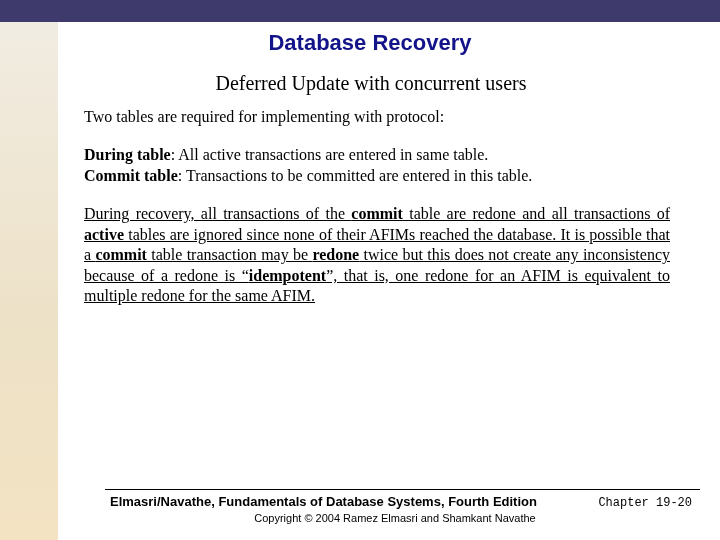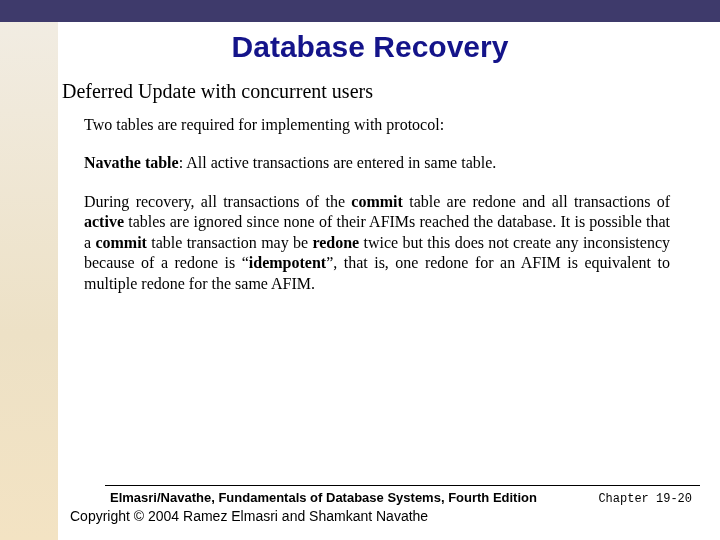--- a/index.html
+++ b/index.html
@@ -23,41 +23,43 @@
   .content {
     position: relative;
     z-index: 1;
     padding: 30px 40px 0 60px;
   }
   .title {
     text-align: center;
     font-family: Arial, Helvetica, sans-serif;
     font-weight: bold;
     color: #14148a;
-    font-size: 30px;
+    font-size: 22px;
     margin-bottom: 16px;
   }
   .heading {
     font-family: "Times New Roman", Times, serif;
     font-size: 20px;
     margin-bottom: 12px;
     margin-left: 2px;
+    text-align: center;
   }
   .body-text {
     font-size: 16px;
     line-height: 1.28;
     margin-left: 24px;
     margin-right: 10px;
   }
   .para {
     margin-bottom: 18px;
   }
   .para-just {
     text-align: justify;
     margin-bottom: 12px;
+    text-decoration: underline;
   }
   .footer {
     position: absolute;
     bottom: 16px;
     left: 0;
     right: 0;
     z-index: 1;
   }
   .footer-line {
     border-top: 1px solid #000;
@@ -74,40 +76,42 @@
     font-family: Arial, Helvetica, sans-serif;
     font-weight: bold;
     font-size: 13px;
   }
   .footer-chapter {
     font-family: Liberation Mono, monospace;
     font-size: 12px;
     white-space: nowrap;
   }
   .footer-copy {
+    text-align: center;
     font-family: Arial, Helvetica, sans-serif;
-    font-size: 14px;
+    font-size: 11px;
     margin-top: 2px;
     padding-left: 70px;
   }
 </style>
 </head>
 <body>
 
 <div class="bg-accent"></div>
 
 <div class="content">
   <h1 class="title">Database Recovery</h1>
   <div class="heading">Deferred Update with concurrent users</div>
 
   <div class="body-text">
     <div class="para">Two tables are required for implementing with protocol:</div>
 
     <div class="para">
-      <div><b>Navathe table</b><span>:  All active transactions are entered in same table.</span></div>
+      <div><b>During table</b><span>:  All active transactions are entered in same table.</span></div>
+      <div><b>Commit table</b><span>: Transactions to be committed are entered in this table.</span></div>
     </div>
 
     <div class="para-just"><span>During recovery, all transactions of the </span><b>commit</b><span> table are redone and all transactions of </span><b>active</b><span> tables are ignored since none of their AFIMs reached the database.  It is possible that a </span><b>commit</b><span> table transaction may be </span><b>redone</b><span> twice but this does not create any inconsistency because of a redone is “</span><b>idempotent</b><span>”, that is, one redone for an AFIM is equivalent to multiple redone for the same AFIM.</span></div>
   </div>
 </div>
 
 <div class="footer">
   <div class="footer-line"></div>
   <div class="footer-row">
     <span class="footer-book">Elmasri/Navathe, Fundamentals of Database Systems, Fourth Edition</span>

